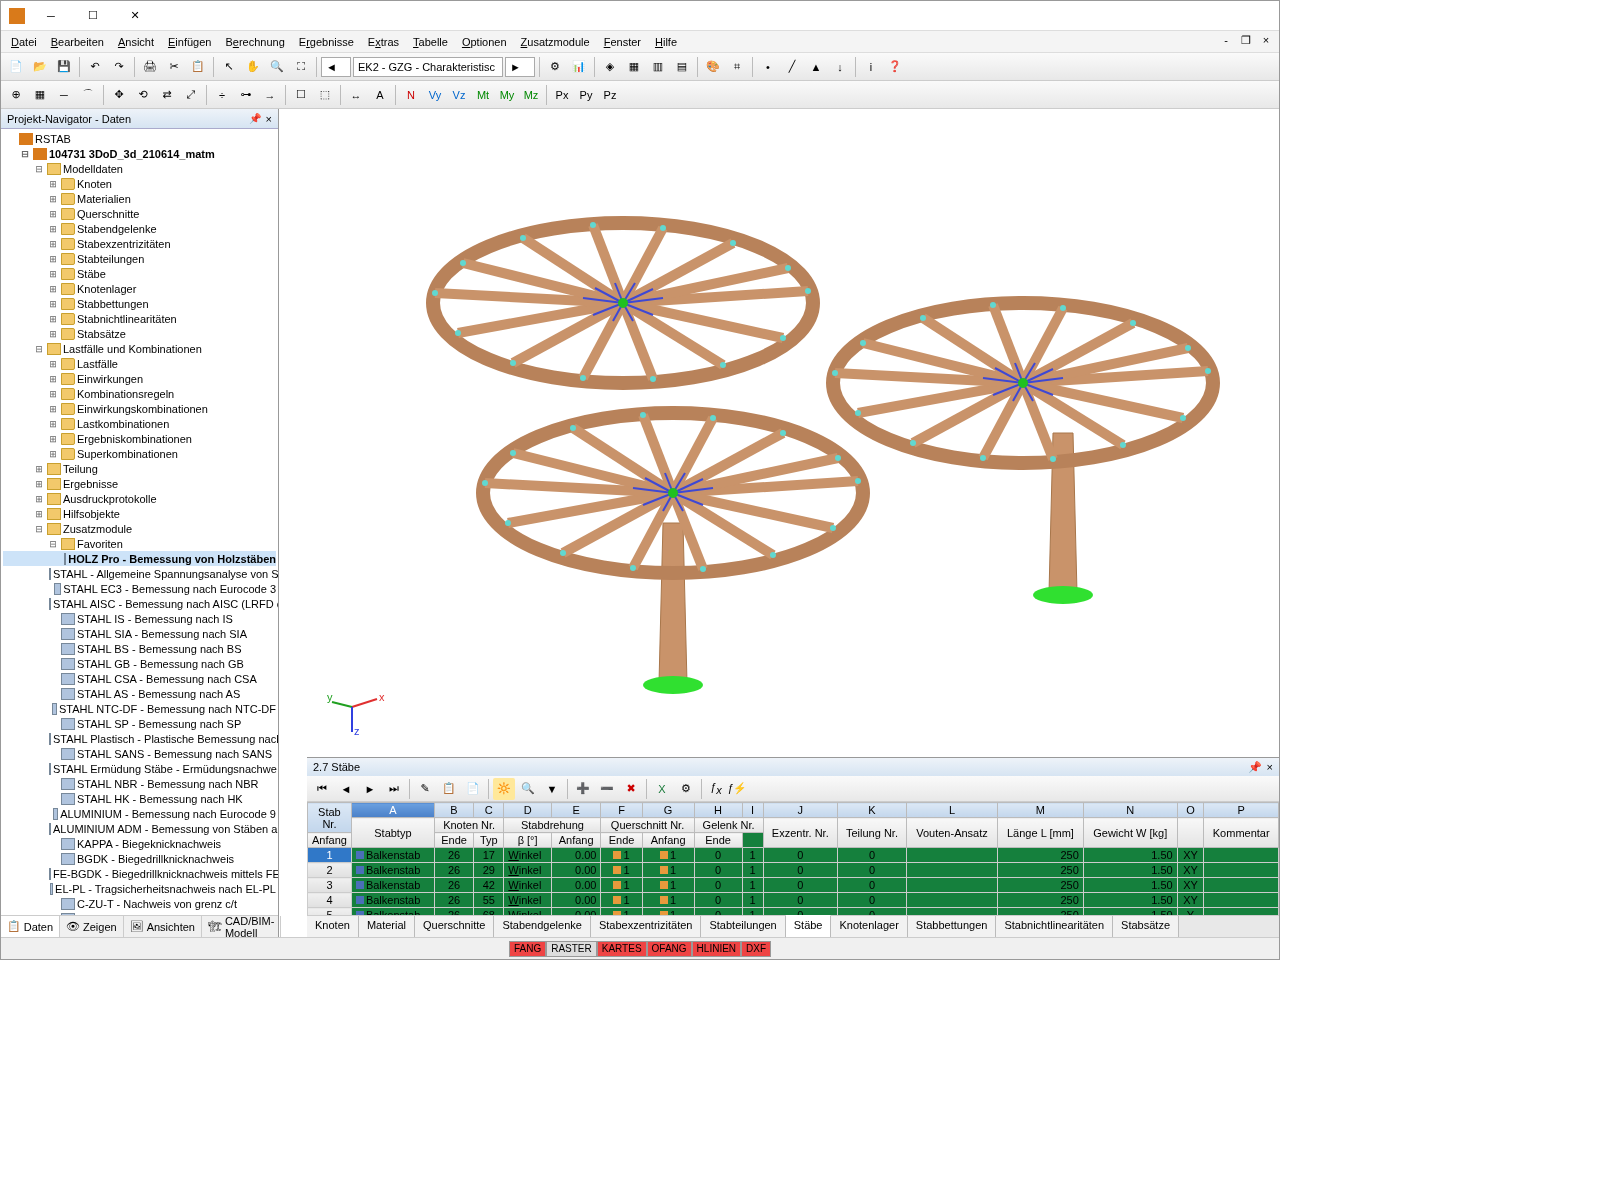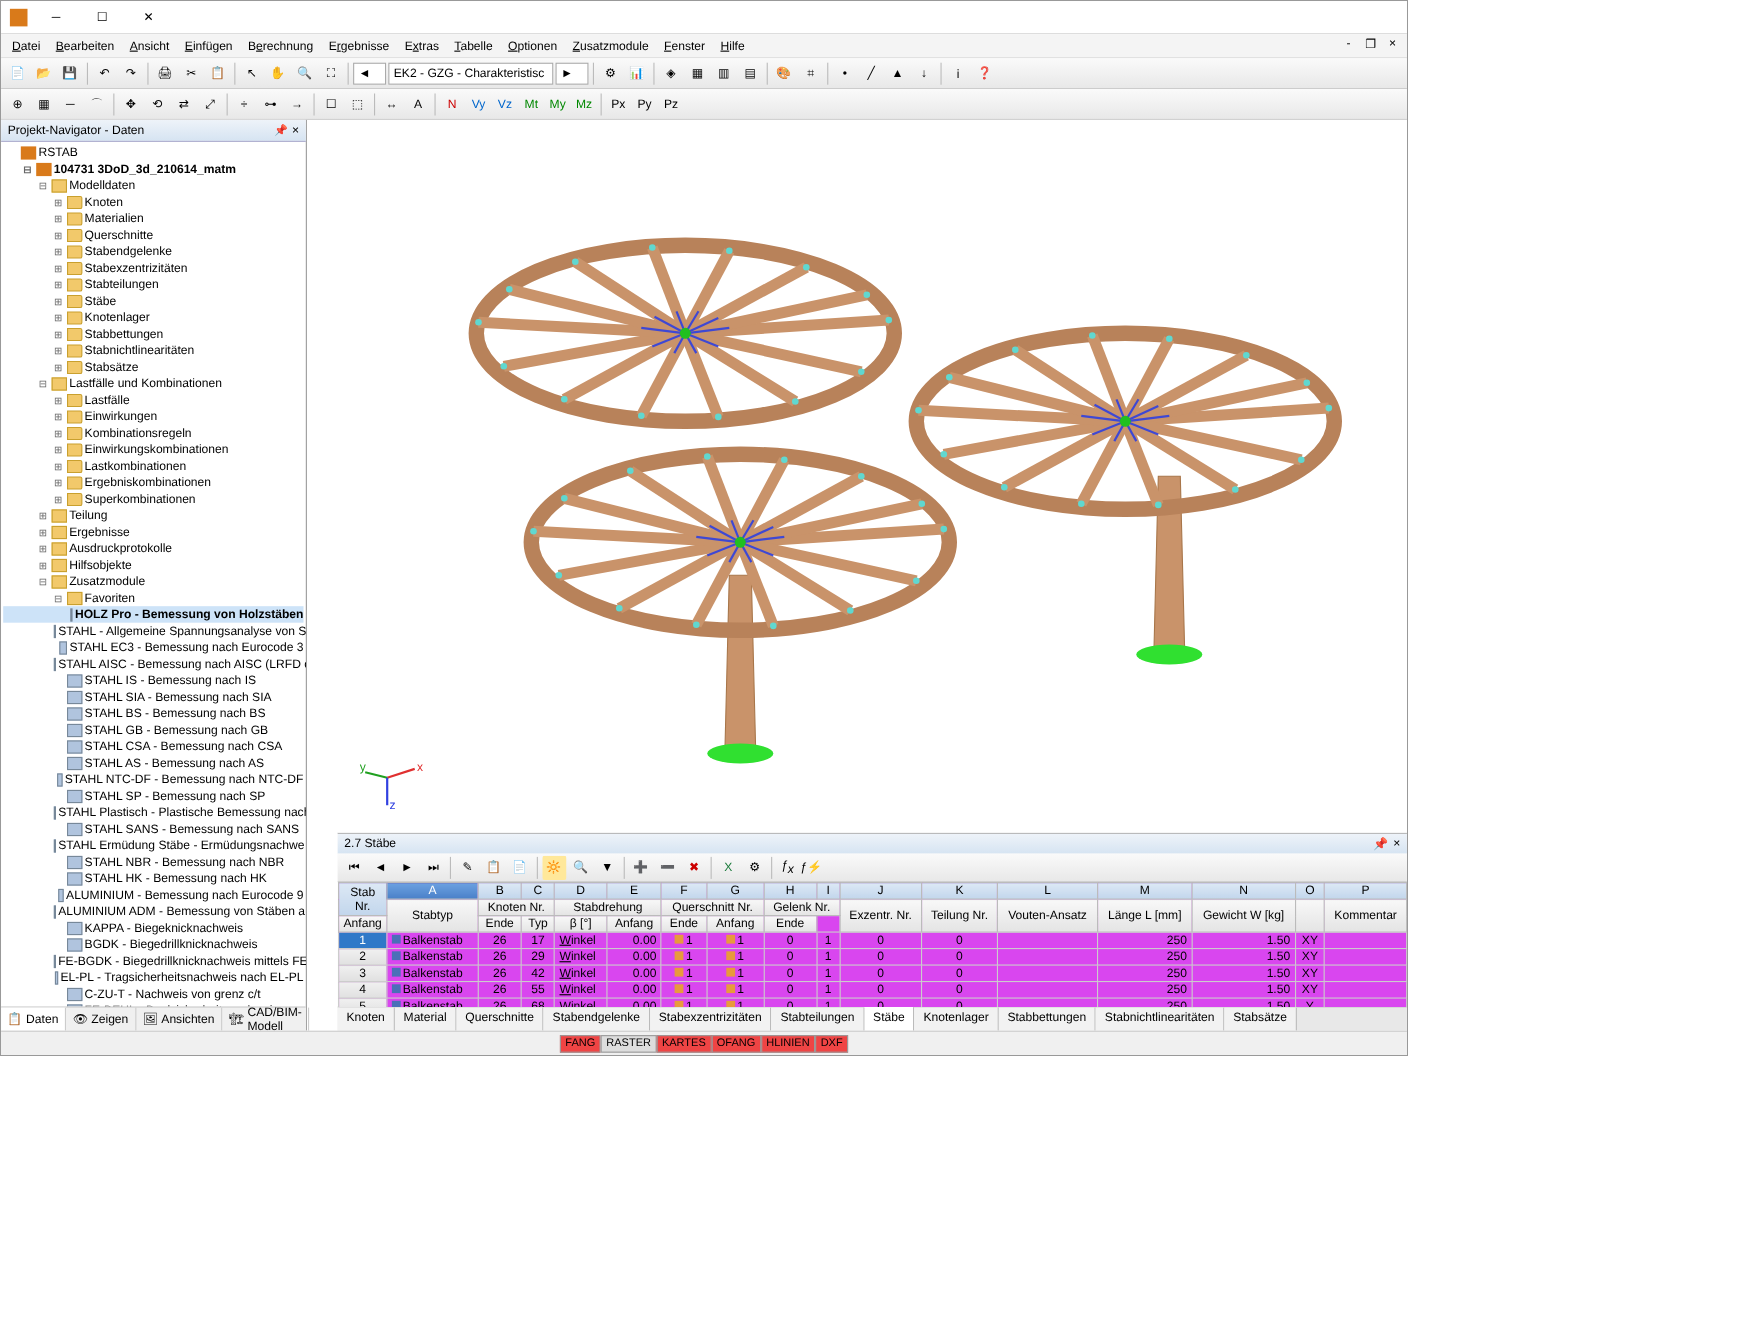--- a/index.html
+++ b/index.html
@@ -34,21 +34,21 @@
 .tnode.bold { font-weight: bold; }
 .navtabs { height: 22px; background: #f0f0f0; border-top: 1px solid #ccc; display: flex; }
 .navtabs div { padding: 3px 6px; border-right: 1px solid #ccc; display: flex; align-items: center; gap: 3px; }
 .navtabs div.active { background: #fff; }
 .viewport { flex: 1; display: flex; flex-direction: column; background: #fff; }
 .canvas { flex: 1; background: #fff; position: relative; display:flex; align-items:center; justify-content:center; }
 .canvas svg { max-width: 100%; max-height: 100%; }
 .bottompanel { height: 180px; border-top: 1px solid #999; display: flex; flex-direction: column; background: #f8f8f8; }
 .bphdr { height: 18px; background: linear-gradient(#eef3f9,#d6e4f2); display: flex; align-items: center; padding: 0 6px; }
 .bptoolbar { height: 26px; background: linear-gradient(#fafafa,#e8e8e8); border-bottom: 1px solid #ccc; display: flex; align-items: center; padding: 0 4px; gap: 2px; }
-.grid { flex: 1; overflow: auto; background: #d946ef; }
+.grid { flex: 1; overflow: auto; background: #15803d; }
 .grid table { border-collapse: collapse; width: 100%; font-size: 11px; }
 .grid th { background: linear-gradient(#f8f8f8,#e4e4e4); border: 1px solid #bbb; padding: 1px 4px; font-weight: normal; text-align: center; }
 .grid th.colhdr { background: linear-gradient(#dce8f5,#c2d6ec); }
 .grid td { border: 1px solid #ccc; padding: 1px 4px; text-align: center; height: 15px; }
 .grid td.rowhdr { background: linear-gradient(#f0f0f0,#e0e0e0); width: 28px; }
 .grid td.left { text-align: left; }
 .grid td.right { text-align: right; }
 .grid tr.sel td.rowhdr { background: #3078c8; color: #fff; }
 .sq { display: inline-block; width: 8px; height: 8px; margin-right: 2px; }
 .sq.b { background: #4a6fb8; } .sq.o { background: #e89a3c; }

